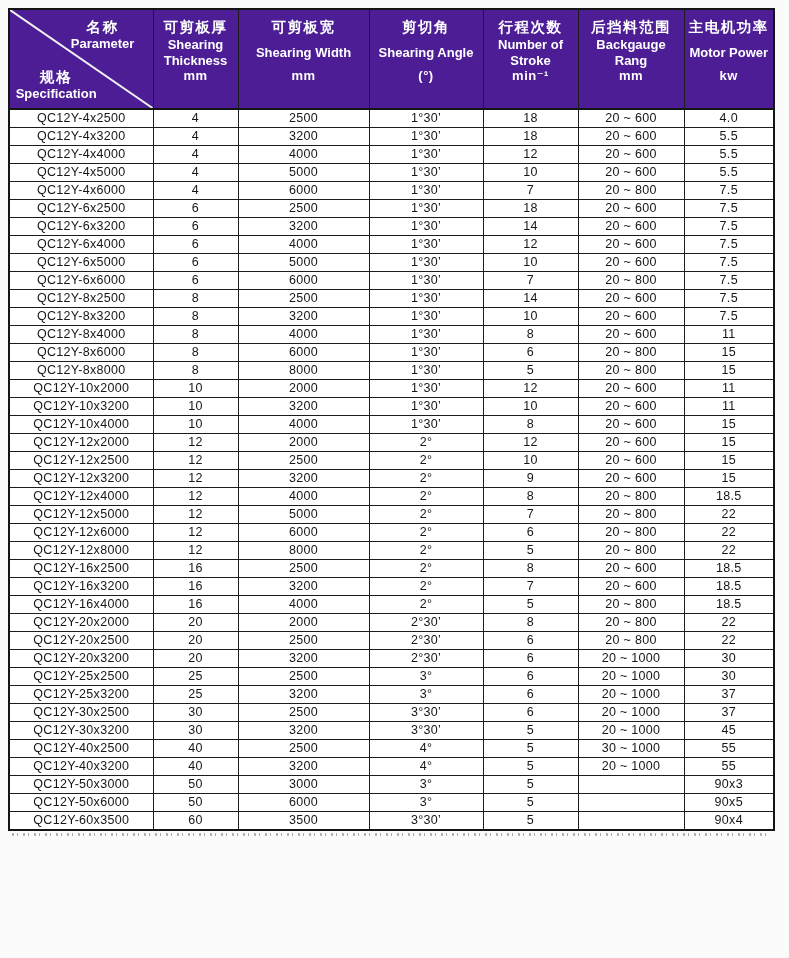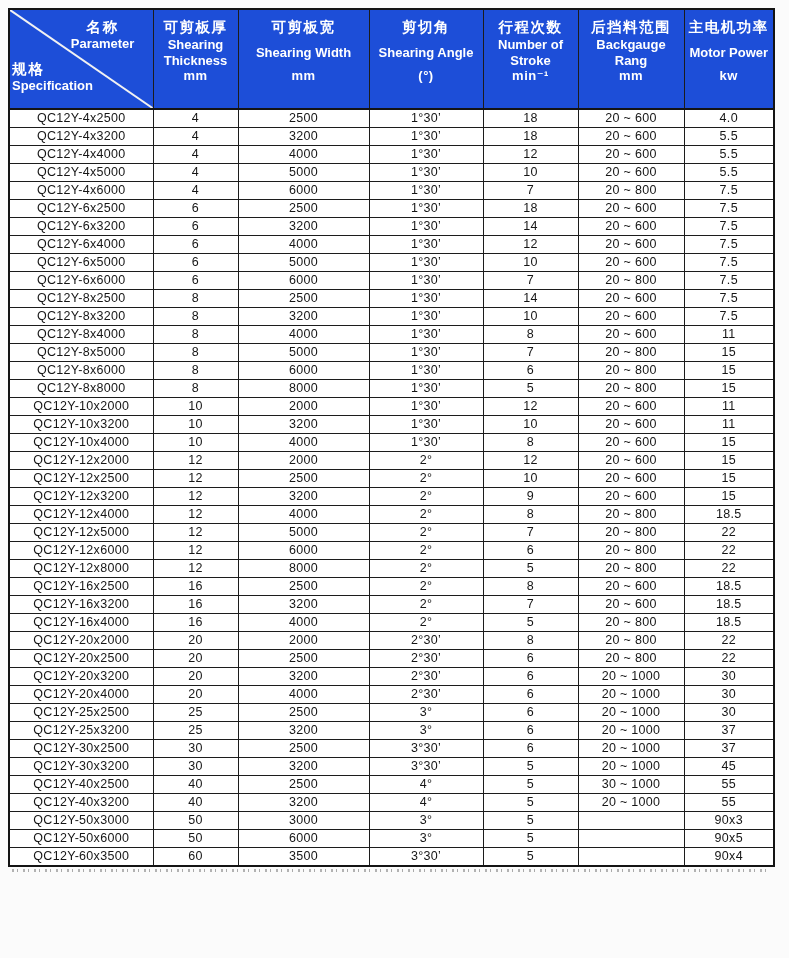--- a/index.html
+++ b/index.html
@@ -15,21 +15,21 @@
   table.spec {
     border-collapse:collapse;
     table-layout:fixed;
     width:765px;
     border:2.5px solid #141414;
   }
   th, td { border:1.4px solid #1c1c1c; box-sizing:border-box; }
 
   
   thead th {
-    background:#1d4ed8;
+    background:#4c1d95;
     color:#ffffff;
     height:100px;
     padding:0;
     vertical-align:top;
     border-bottom:2.5px solid #141414;
   }
   th .hwrap {
     display:flex; flex-direction:column;
     justify-content:space-between; align-items:center;
     height:80px; box-sizing:border-box;
@@ -40,22 +40,22 @@
   .h-unit { font-size:13px; letter-spacing:0.5px; }
 
   
   th.corner { position:relative; padding:0; }
   th.corner svg { position:absolute; left:0; top:0; width:100%; height:100%; display:block; }
   .c-name {
     position:absolute; top:8px; left:30%; width:70%;
     text-align:center; line-height:1.25;
   }
   .c-spec {
-    position:absolute; bottom:14px; left:2px; width:62%;
-    text-align:left; line-height:1.25;
+    position:absolute; bottom:6px; left:2px; width:62%;
+    text-align:center; line-height:1.25;
   }
   .c-cn { font-size:14.5px; font-weight:bold; letter-spacing:2px; }
   .c-en { font-size:13px; }
 
   
   tbody td {
     height:17.6px;
     line-height:17px;
     text-align:center;
     font-size:12.5px;
@@ -263,29 +263,20 @@
         <tr>
           <td>QC12Y-8x4000</td>
           <td>8</td>
           <td>4000</td>
           <td>1°30’</td>
           <td>8</td>
           <td>20 ~ 600</td>
           <td>11</td>
         </tr>
         <tr>
-          <td>QC12Y-8x5000</td>
-          <td>8</td>
-          <td>5000</td>
-          <td>1°30’</td>
-          <td>7</td>
-          <td>20 ~ 800</td>
-          <td>15</td>
-        </tr>
-        <tr>
           <td>QC12Y-8x6000</td>
           <td>8</td>
           <td>6000</td>
           <td>1°30’</td>
           <td>6</td>
           <td>20 ~ 800</td>
           <td>15</td>
         </tr>
         <tr>
           <td>QC12Y-8x8000</td>
@@ -434,29 +425,20 @@
         <tr>
           <td>QC12Y-20x3200</td>
           <td>20</td>
           <td>3200</td>
           <td>2°30’</td>
           <td>6</td>
           <td>20 ~ 1000</td>
           <td>30</td>
         </tr>
         <tr>
-          <td>QC12Y-20x4000</td>
-          <td>20</td>
-          <td>4000</td>
-          <td>2°30’</td>
-          <td>6</td>
-          <td>20 ~ 1000</td>
-          <td>30</td>
-        </tr>
-        <tr>
           <td>QC12Y-25x2500</td>
           <td>25</td>
           <td>2500</td>
           <td>3°</td>
           <td>6</td>
           <td>20 ~ 1000</td>
           <td>30</td>
         </tr>
         <tr>
           <td>QC12Y-25x3200</td>

